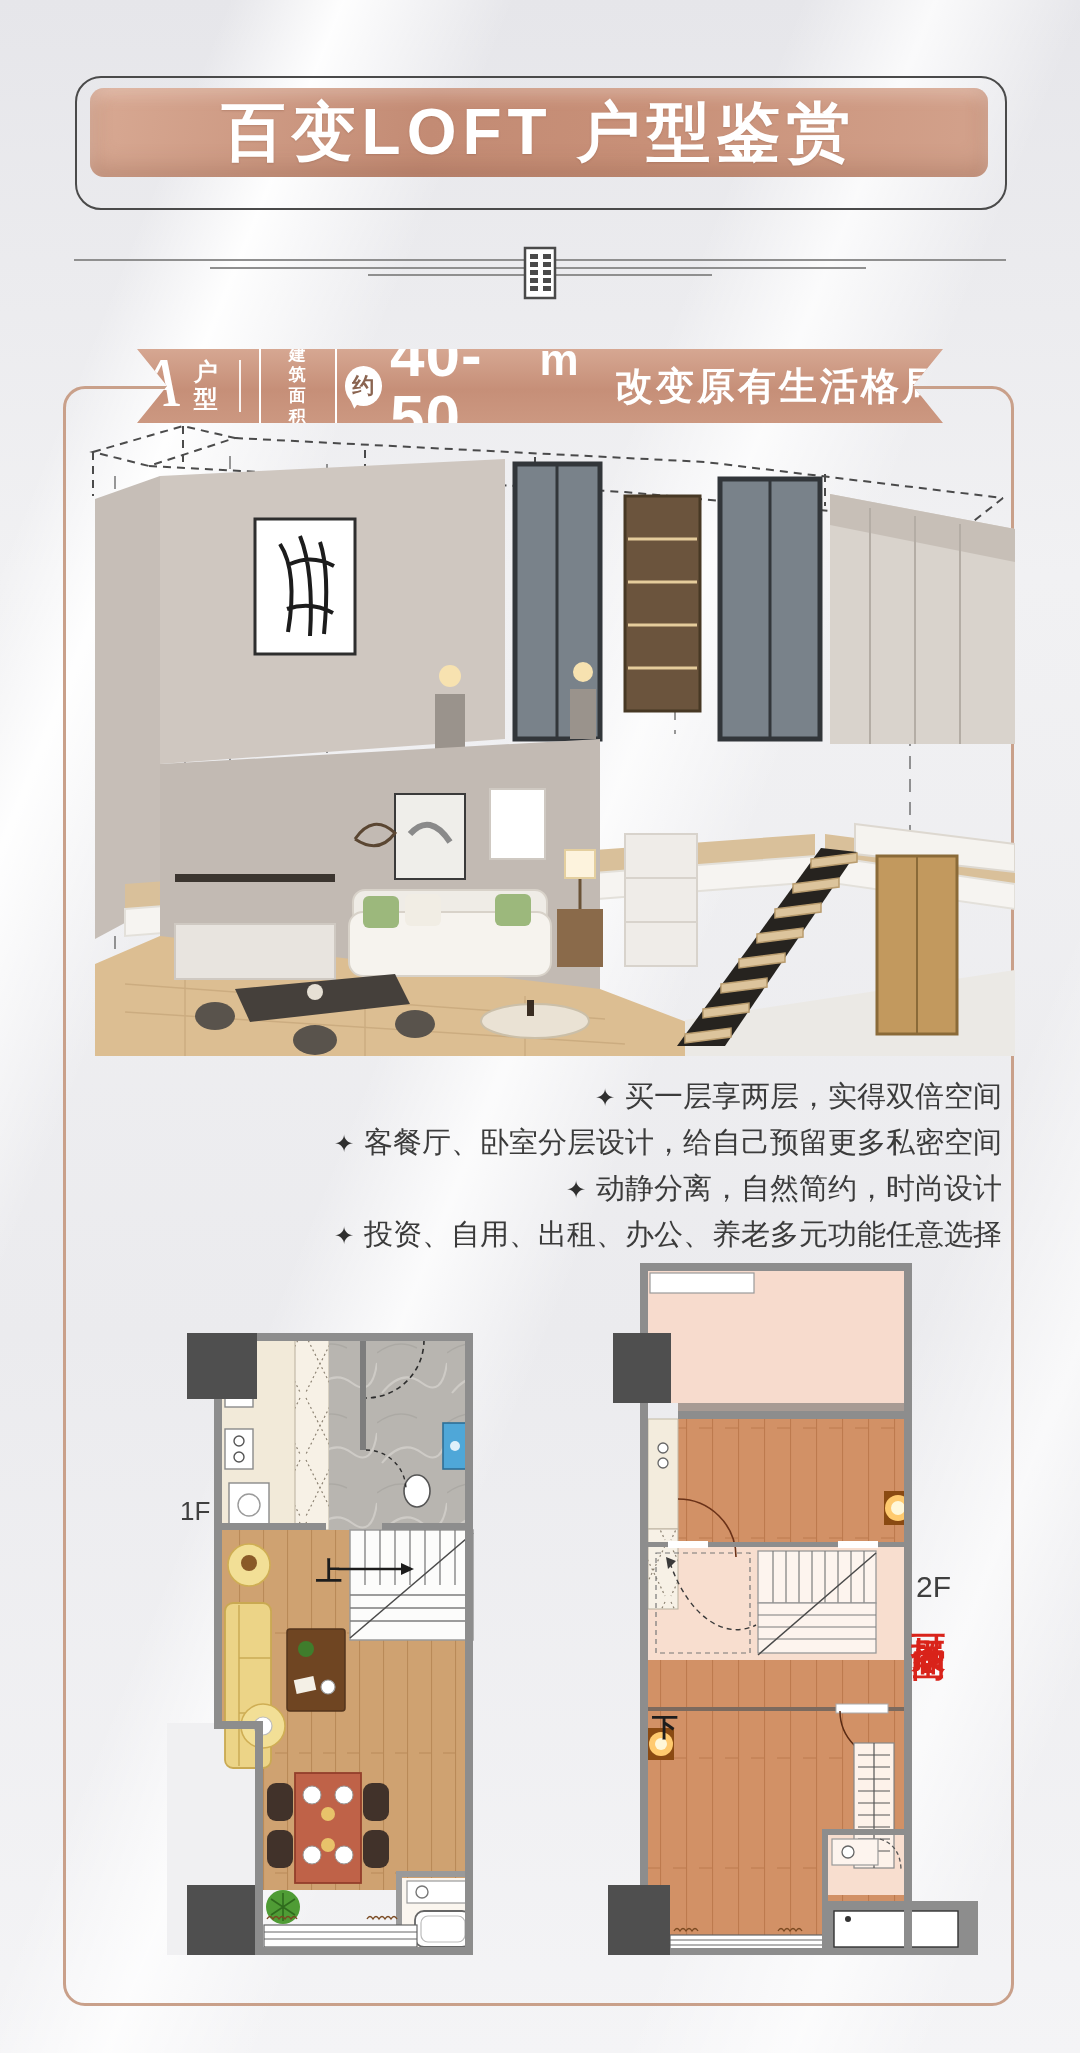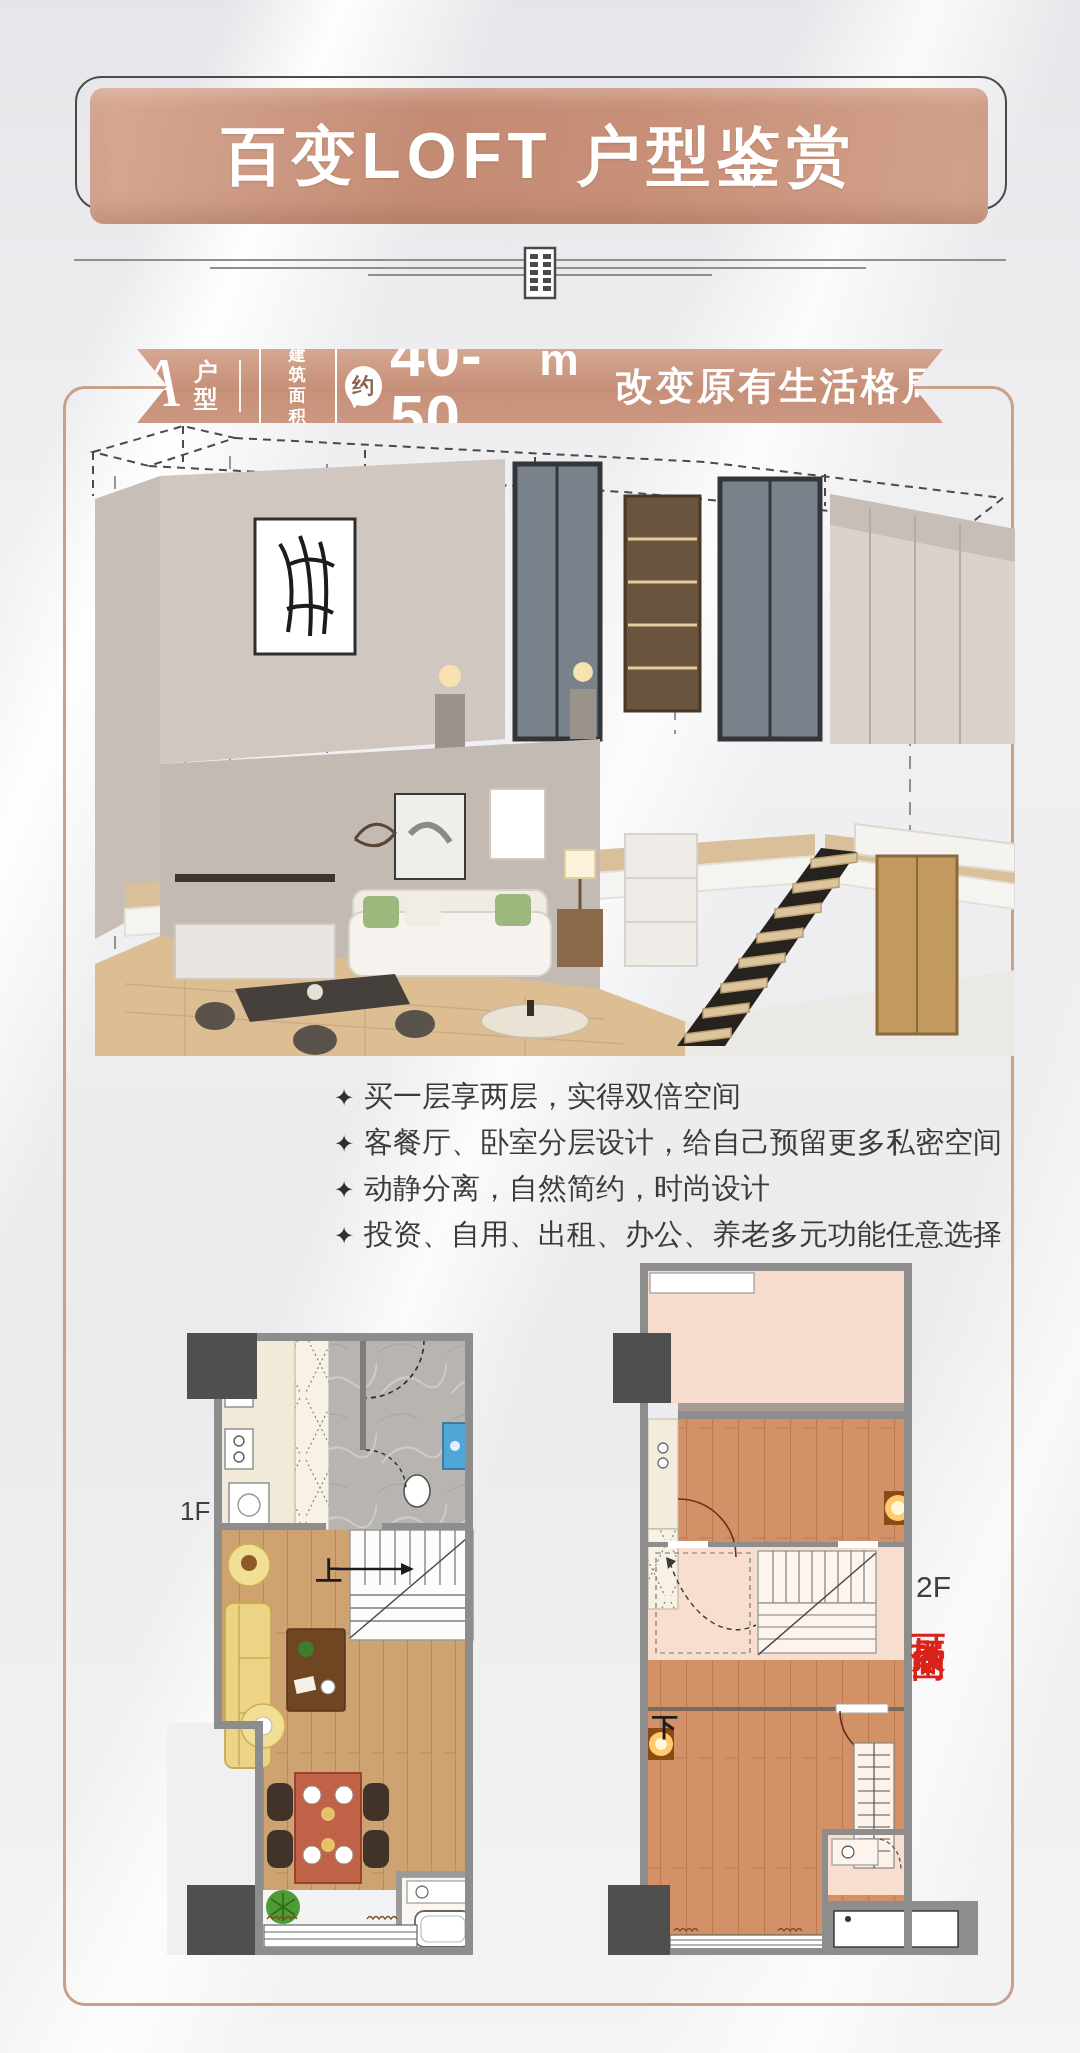--- a/index.html
+++ b/index.html
@@ -11,21 +11,21 @@
       linear-gradient(112deg, rgba(255,255,255,0) 42%, rgba(255,255,255,.8) 49%, rgba(255,255,255,0) 57%),
       linear-gradient(292deg, rgba(255,255,255,0) 8%, rgba(255,255,255,.7) 15%, rgba(255,255,255,0) 24%),
       linear-gradient(180deg,#e6e6ea 0%,#f1f1f3 28%,#ebebee 65%,#f4f4f6 100%);
   }
   
   .title-outline{
     position:absolute;left:75px;top:76px;width:928px;height:130px;
     border:2px solid #4a4a4a;border-radius:26px;
   }
   .title-plate{
-    position:absolute;left:90px;top:88px;width:898px;height:136px;border-radius:14px;
+    position:absolute;left:90px;top:88px;width:898px;height:89px;border-radius:14px;
     background:linear-gradient(100deg,#d8a993 0%,#c38b74 38%,#c89078 62%,#d3a28c 100%);
     box-shadow:inset 0 -10px 22px rgba(120,70,50,.25), inset 0 8px 14px rgba(255,235,225,.35);
     display:flex;align-items:center;justify-content:center;
   }
   .page-title{
     color:#ffffff;font-size:64px;font-weight:700;letter-spacing:6px;white-space:nowrap;
     text-shadow:0 1px 2px rgba(120,70,50,.25);
   }
   
   .divider-svg{position:absolute;left:60px;top:246px;width:960px;height:56px;}
@@ -63,21 +63,21 @@
   .area-unit{font-size:44px;margin-top:14px;}
   .area-exp{font-size:26px;margin-top:2px;}
   .slogan{font-size:38px;font-weight:700;letter-spacing:3px;margin-left:22px;white-space:nowrap;}
   
   .content-frame{
     position:absolute;left:63px;top:386px;width:951px;height:1620px;box-sizing:border-box;
     border:3px solid #c9a08a;border-radius:22px;z-index:1;
   }
   .render-svg{position:absolute;left:65px;top:404px;width:950px;height:652px;z-index:2;}
   
-  .features{position:absolute;top:1074px;right:78px;z-index:2;text-align:left;}
+  .features{position:absolute;top:1074px;right:78px;z-index:2;text-align:right;}
   .feature-row{font-size:29px;line-height:44px;color:#3b3b3b;font-weight:500;white-space:nowrap;}
   .feature-marker{font-size:24px;margin-right:10px;color:#2f2f2f;}
   
   .plan1-svg{position:absolute;left:167px;top:1333px;width:313px;height:622px;z-index:2;}
   .plan2-svg{position:absolute;left:608px;top:1263px;width:370px;height:692px;z-index:2;}
   .plan-label{position:absolute;z-index:3;color:#3f3f3f;font-weight:500;}
   .label-1f{left:180px;top:1496px;font-size:26px;}
   .label-2f{left:916px;top:1570px;font-size:30px;}
   .stair-label{position:absolute;z-index:3;color:#1d1d1d;font-weight:700;font-size:26px;}
   .label-up{left:316px;top:1554px;}

